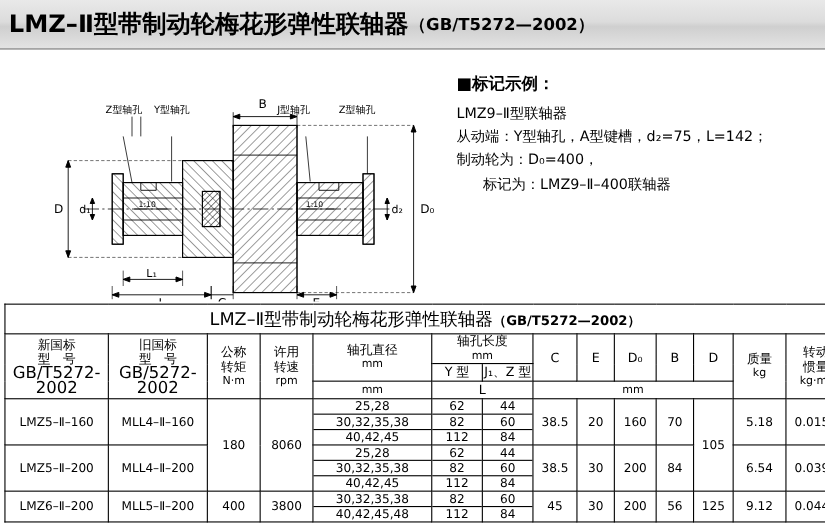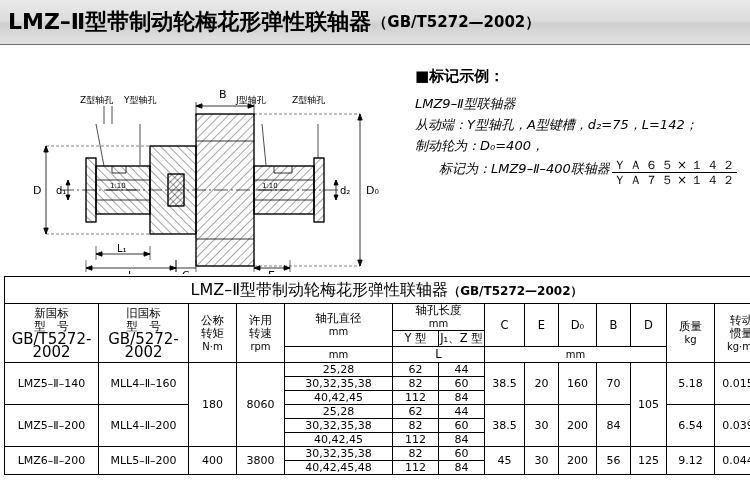--- a/index.html
+++ b/index.html
@@ -23,28 +23,28 @@
     font-size:22px;font-weight:bold;letter-spacing:0px;
     padding-left:8px;
     font-family:"DejaVu Sans","Liberation Sans",sans-serif;
   }
   .titlebar .t-sub{
     font-size:15px;font-weight:bold;padding-left:1px;
   }
 
   
   .drawing{
-    position:absolute;left:0;top:46px;width:400px;height:228px;
+    position:absolute;left:16px;top:46px;width:400px;height:228px;
   }
   .notes{
     position:absolute;left:415px;top:66px;width:330px;
     font-size:13px;line-height:21px;
   }
   .notes .hd{font-weight:bold;font-size:15px;margin-bottom:6px;}
-  .notes .ln{white-space:nowrap;font-style:italic;}
+  .notes .ln{white-space:nowrap;}
   .frac{
     display:inline-block;vertical-align:middle;text-align:center;
     line-height:14px;font-size:12px;margin-left:2px;
   }
   .frac .num{border-bottom:1px solid #000;padding:0 2px;}
   .frac .den{padding:0 2px;}
   .mark-row{display:flex;align-items:flex-start;margin-top:2px;}
 
   
   .tablewrap{
@@ -200,24 +200,20 @@
     </svg>
   </div>
 
   <div class="notes">
     <div class="hd">■标记示例：</div>
     <div class="ln">LMZ9–Ⅱ型联轴器</div>
     <div class="ln">从动端：Y型轴孔，A型键槽，d₂=75，L=142；</div>
     <div class="ln">制动轮为：D₀=400，</div>
     <div class="mark-row">
       <span class="ln" style="padding-left:24px">标记为：LMZ9–Ⅱ–400联轴器</span>
-      <span class="frac">
-        <span class="num" style="display:block">Ｙ Ａ ６ ５ × １ ４ ２</span>
-        <span class="den" style="display:block">Ｙ Ａ ７ ５ × １ ４ ２</span>
-      </span>
     </div>
   </div>
 
   <div class="tablewrap">
     <table class="main">
       <colgroup>
         <col style="width:94px">
           <col style="width:90px">
           <col style="width:48px">
           <col style="width:48px">
@@ -290,21 +286,21 @@
         <td>J₁、Z 型</td>
       </tr>
 
       <tr class="hdr">
         <td style="height:15px" class="unit">mm</td>
         <td colspan="2">L</td>
         <td colspan="5" class="unit">mm</td>
       </tr>
 
       <tr>
-        <td>LMZ5–Ⅱ–140</td>
+        <td>LMZ5–Ⅱ–160</td>
         <td>MLL4–Ⅱ–160</td>
         <td rowspan="2">180</td>
         <td rowspan="2">8060</td>
         <td class="cellrows" style="height:39px">
           <div>25,28</div>
           <div>30,32,35,38</div>
           <div>40,42,45</div>
         </td>
         <td class="cellrows">
           <div>62</div>

